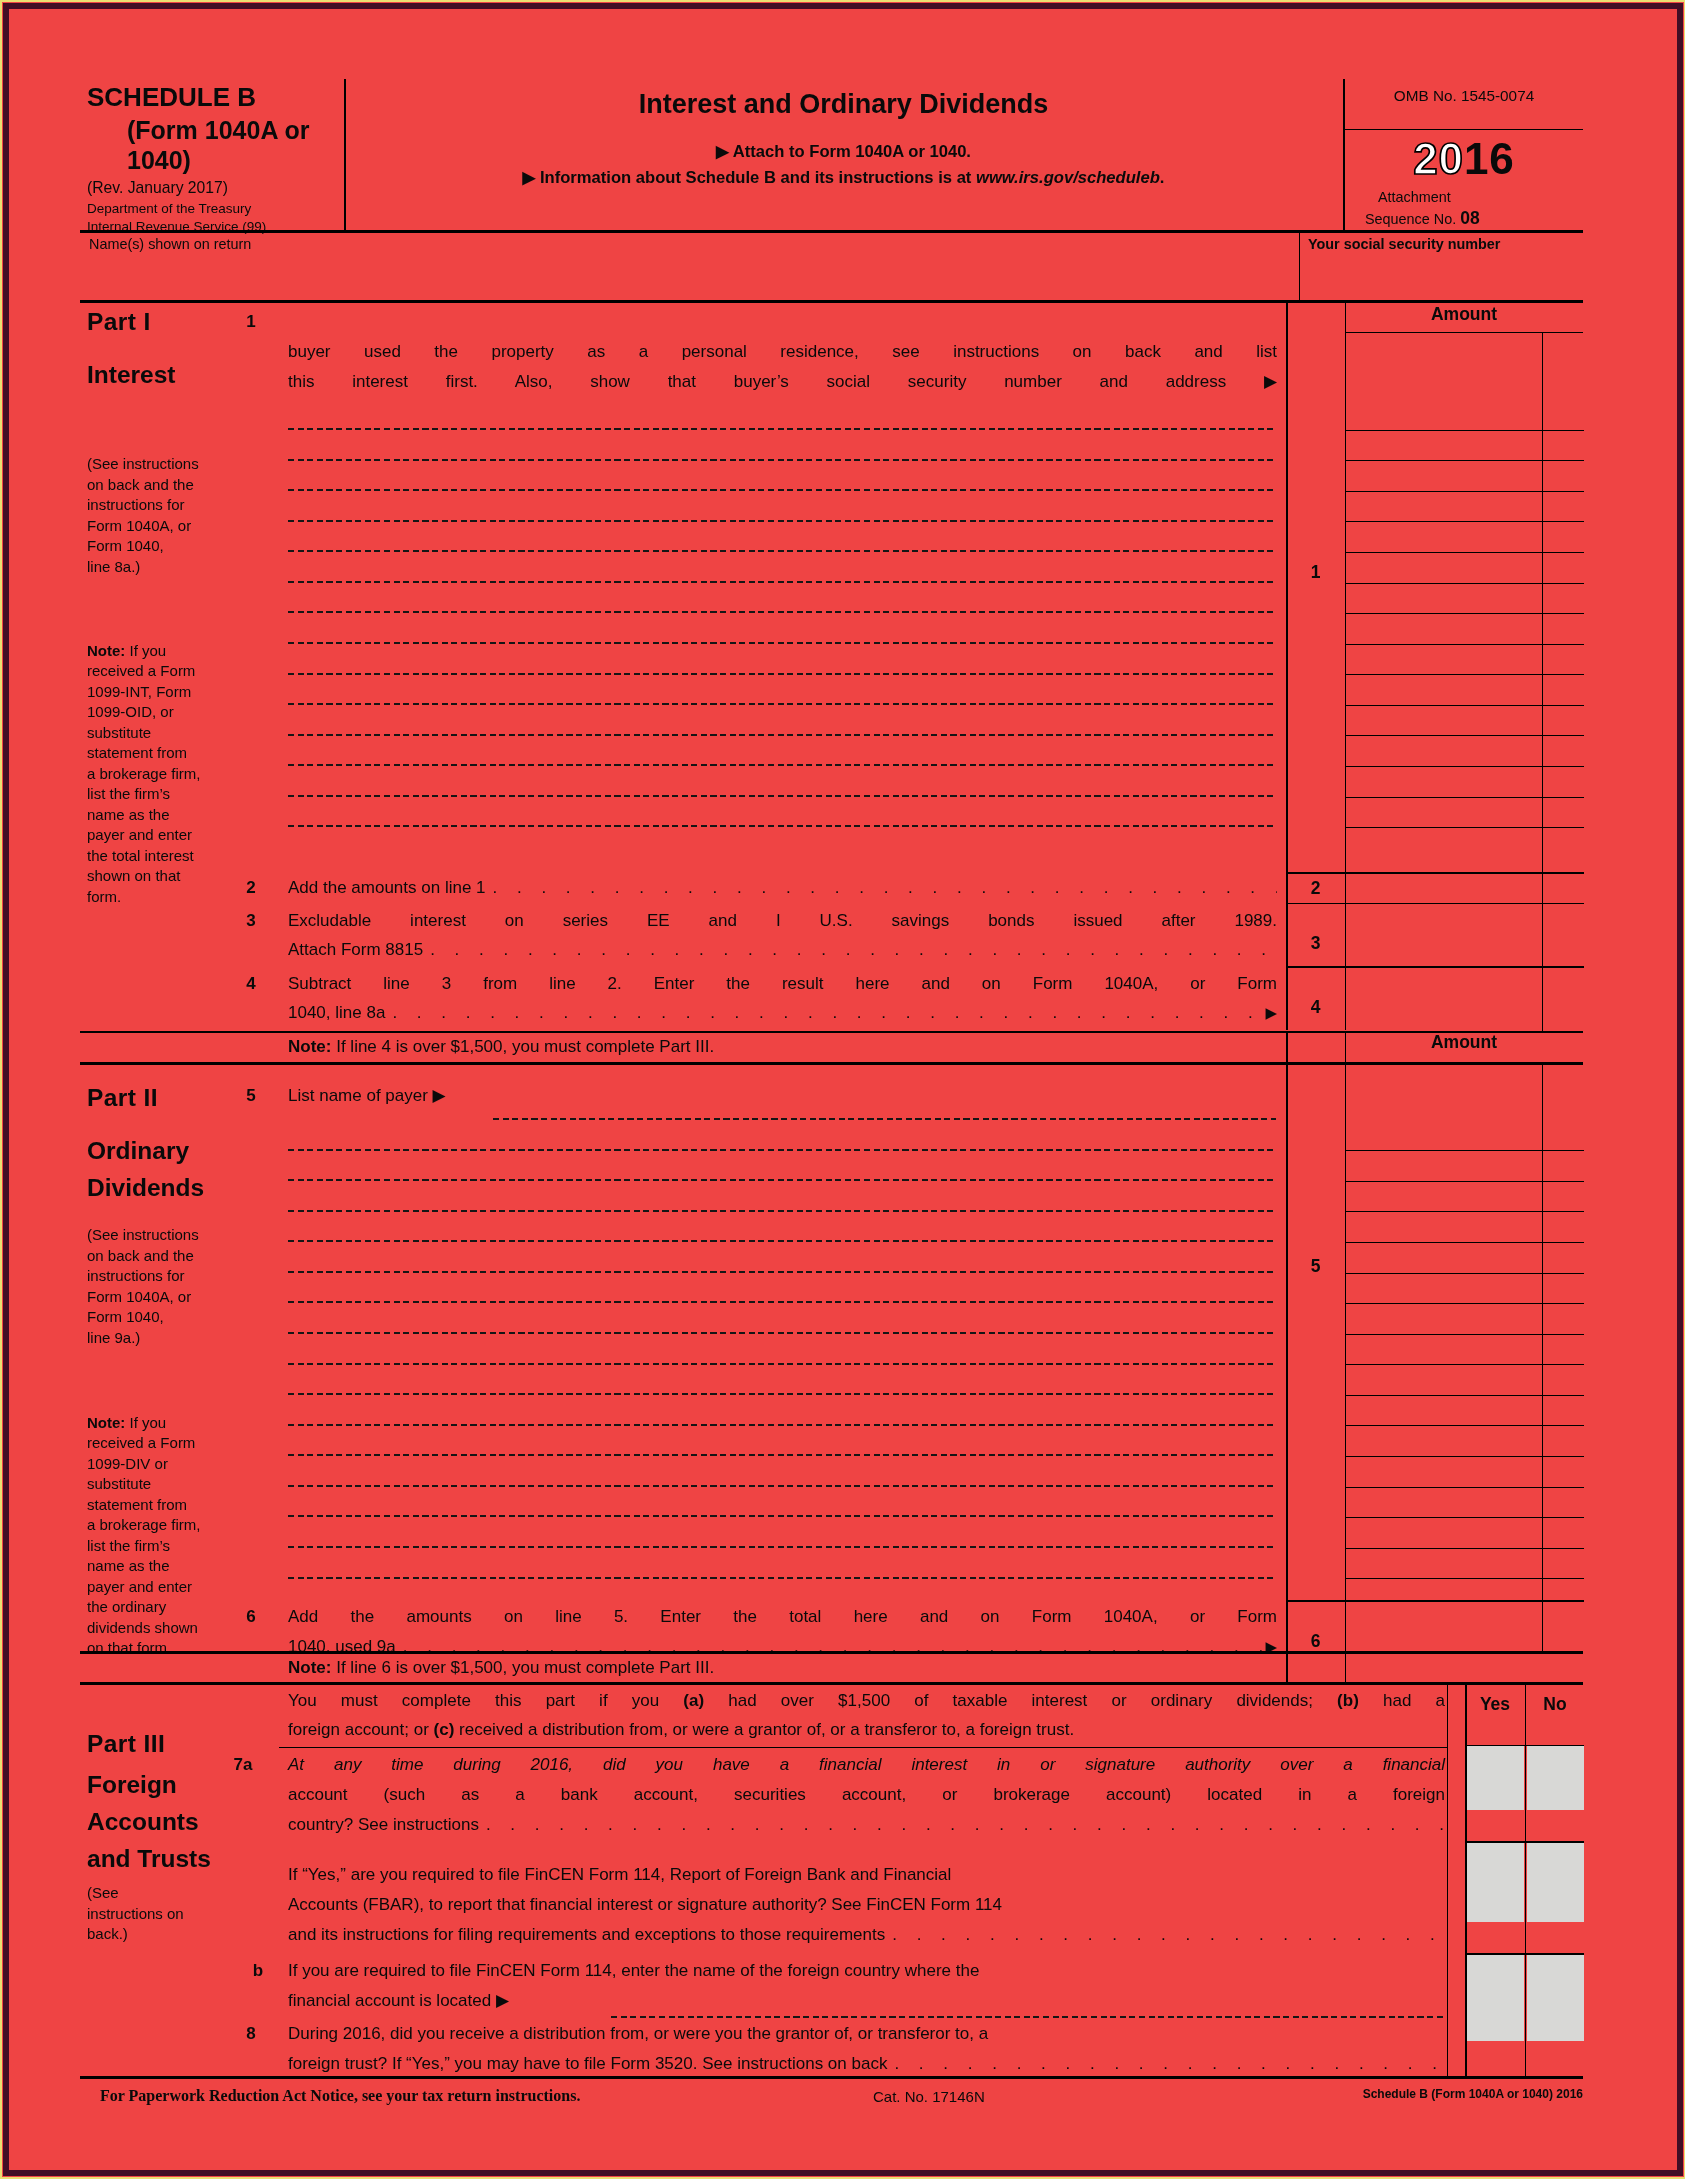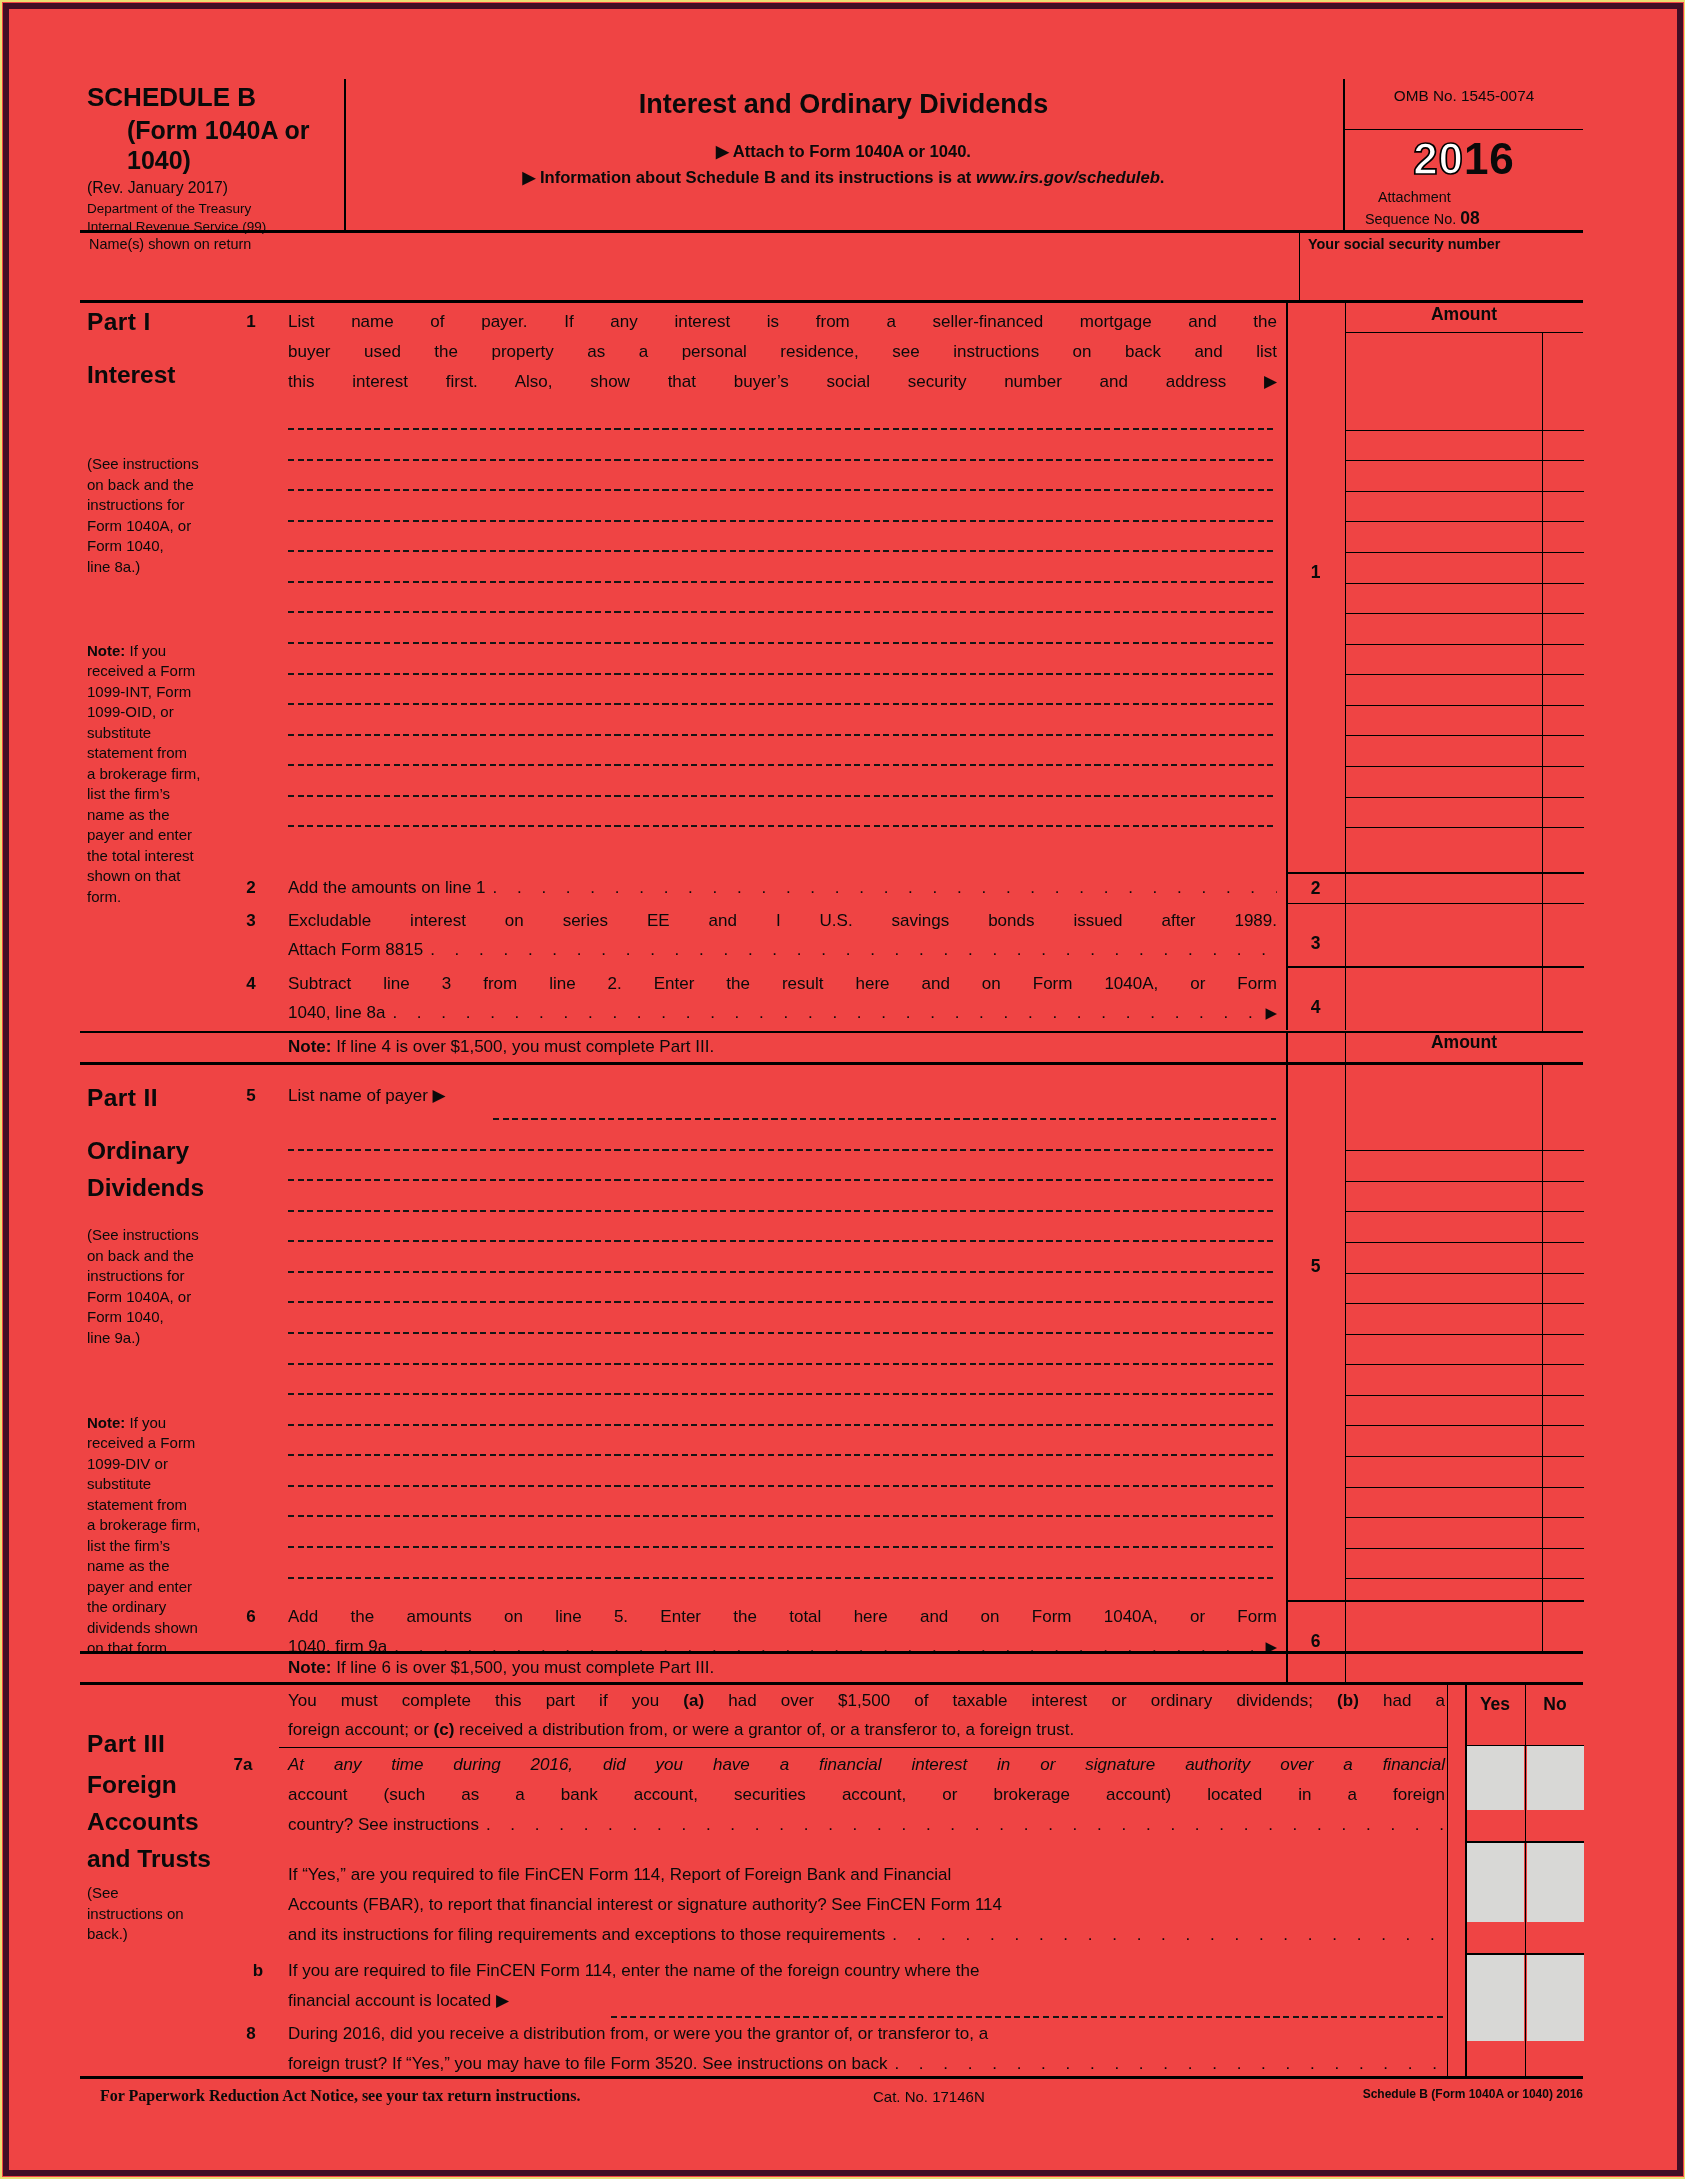--- a/index.html
+++ b/index.html
@@ -92,21 +92,20 @@
 a brokerage firm,
 list the firm’s
 name as the
 payer and enter
 the total interest
 shown on that
 form.</span>
   </div>
 
   <div class="abs numlab" style="left:225px;top:307px;width:52px;">1</div>
-  <div class="abs txt jl" style="left:288px;top:307px;width:989px;">List name of payer. If any interest is from a seller-financed mortgage and the</div>
   <div class="abs txt jl" style="left:288px;top:337px;width:989px;">buyer used the property as a personal residence, see instructions on back and list</div>
   <div class="abs txt jl" style="left:288px;top:367px;width:989px;">this interest first. Also, show that buyer’s social security number and address ▶</div>
 
   <div class="abs" style="left:288px;top:411px;width:989px;height:428px;"></div>
 
   <div class="vline" style="left:1286px;top:300px;width:1.7px;height:730px;"></div>
   <div class="vline" style="left:1345px;top:300px;width:0.9px;height:730px;"></div>
   <div class="vline" style="left:1542px;top:332px;width:0.9px;height:699px;"></div>
   <div class="abs ctr b" style="left:1345px;top:304px;width:238px;font-size:17.5px;">Amount</div>
   <div class="hline" style="left:1345px;top:332px;width:238px;height:0.9px;"></div>
@@ -181,21 +180,21 @@
   <div class="vline" style="left:1286px;top:1065px;width:1.7px;height:618px;"></div>
   <div class="vline" style="left:1345px;top:1065px;width:0.9px;height:618px;"></div>
   <div class="vline" style="left:1542px;top:1065px;width:0.9px;height:586px;"></div>
   <div class="abs" style="left:1346px;top:1065px;width:238px;height:535px;"></div>
   <div class="amtnum" style="top:1251px;">5</div>
 
   <div class="hline" style="left:1286px;top:1600px;width:298px;height:1.7px;"></div>
   <div class="abs numlab" style="left:225px;top:1602px;width:52px;">6</div>
   <div class="abs txt jl" style="left:288px;top:1602px;width:989px;">Add the amounts on line 5. Enter the total here and on Form 1040A, or Form</div>
   <div class="abs txt dotrow" style="left:288px;top:1632px;width:989px;">
-    <span>1040, firm 9a</span>
+    <span>1040, used 9a</span>
       <span class="leader">. . . . . . . . . . . . . . . . . . . . . . . . . . . . . . . . . . . . . . . . . . . . . . . . . . . . . . . . . . . .</span>
       <span class="arrowg">▶</span>
   </div>
   <div class="amtnum" style="top:1626px;">6</div>
 
   <div class="hline" style="left:80px;top:1651px;width:1503px;height:2.6px;"></div>
   <div class="abs txt" style="left:288px;top:1653px;width:987px;">
     <span class="b">Note:</span>&nbsp;<span>If line 6 is over $1,500, you must complete Part III.</span>
   </div>
   <div class="hline" style="left:80px;top:1682px;width:1503px;height:2.6px;"></div>

